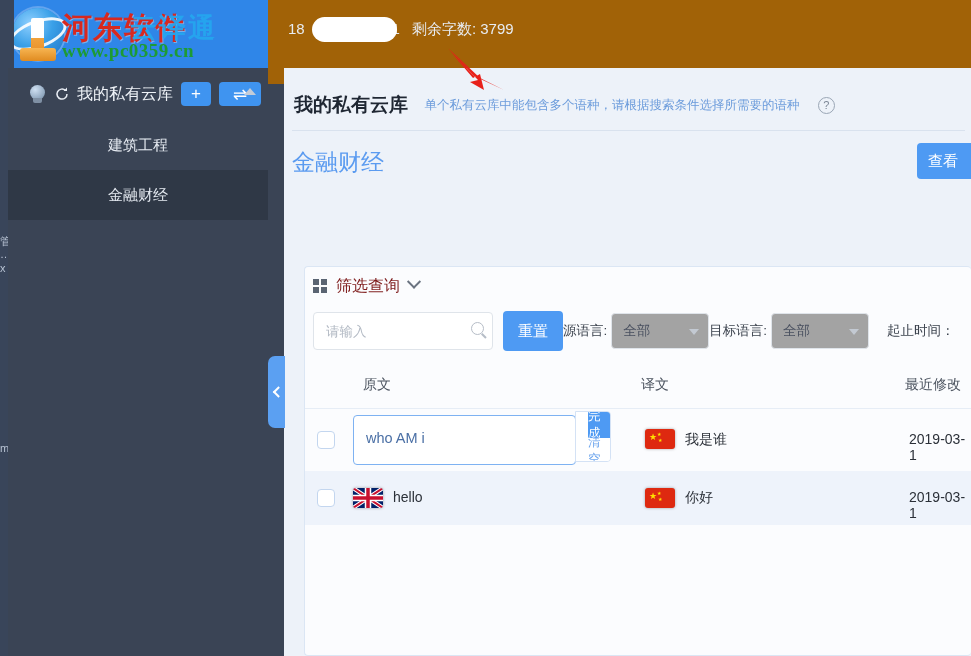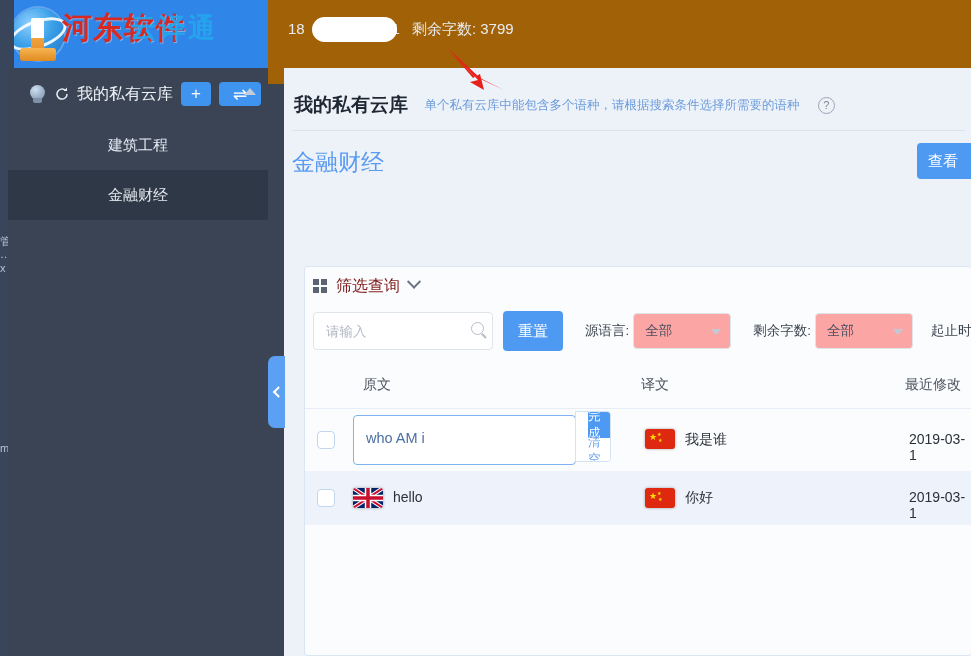--- a/index.html
+++ b/index.html
@@ -208,25 +208,25 @@
   }
   .search-glyph::after {
     content: ""; position: absolute; right: -4px; bottom: -3px;
     width: 6px; height: 1.6px; background: #b6bdc7; transform: rotate(45deg);
   }
   .reset-btn {
     margin-left: 10px; width: 60px; height: 40px; background: #4e9af3;
     color: #fff; border: none; border-radius: 4px; font-size: 15px;
     cursor: pointer; flex: none; font-family: Liberation Sans, sans-serif;
   }
-  .sel-group { display: flex; align-items: center; margin-left: 22px; flex: none; }
+  .sel-group { display: flex; align-items: center; flex: none; }
   .sel-label { font-size: 13.5px; color: #3c434e; white-space: nowrap; }
   .sel-box {
     position: relative; margin-left: 4px; width: 98px; height: 36px;
-    border: 1px solid #dfe4ea; border-radius: 4px; background: #fca5a5;
+    border: 1px solid #dfe4ea; border-radius: 4px; background: #a3a3a3;
     display: flex; align-items: center; padding-left: 11px;
     font-size: 13.5px; color: #4a5160; cursor: pointer;
   }
   .sel-caret {
     position: absolute; right: 9px; top: 15px; width: 0; height: 0;
     border-left: 5px solid transparent; border-right: 5px solid transparent;
     border-top: 6px solid #c3c9d2;
   }
   .time-label {
     margin-left: 18px; font-size: 13.5px; color: #3c434e; white-space: nowrap;
@@ -340,20 +340,21 @@
   <div class="topbar">
     <div class="brand-panel">
       <div class="wm-logo">
         <div class="globe"></div>
         <div class="ring"></div>
         <div class="pillar"></div>
         <div class="base"></div>
       </div>
       <div class="wm-text-cn">河东软件</div>
       <div class="app-title">云译通</div>
+      <div class="wm-url">www.pc0359.cn</div>
     </div>
     <div class="topbar-user">
       <span>18</span><span style="opacity:0">XXXXXXX</span><span>521</span>
       <span style="margin-left:8px">剩余字数: 3799</span>
     </div>
     <div class="redact-blob"></div>
   </div>
 
   <div class="edge-strip">
     <div class="blueline"></div>
@@ -422,21 +423,21 @@
 
         <div class="sel-group">
           <span class="sel-label">源语言:</span>
           <div class="sel-box">
             <span>全部</span>
             <span class="sel-caret"></span>
           </div>
         </div>
 
         <div class="sel-group">
-          <span class="sel-label">剩余字数:</span>
+          <span class="sel-label">目标语言:</span>
           <div class="sel-box">
             <span>全部</span>
             <span class="sel-caret"></span>
           </div>
         </div>
 
         <span class="time-label">起止时间：</span>
       </div>
 
       <div class="tbl-head">

